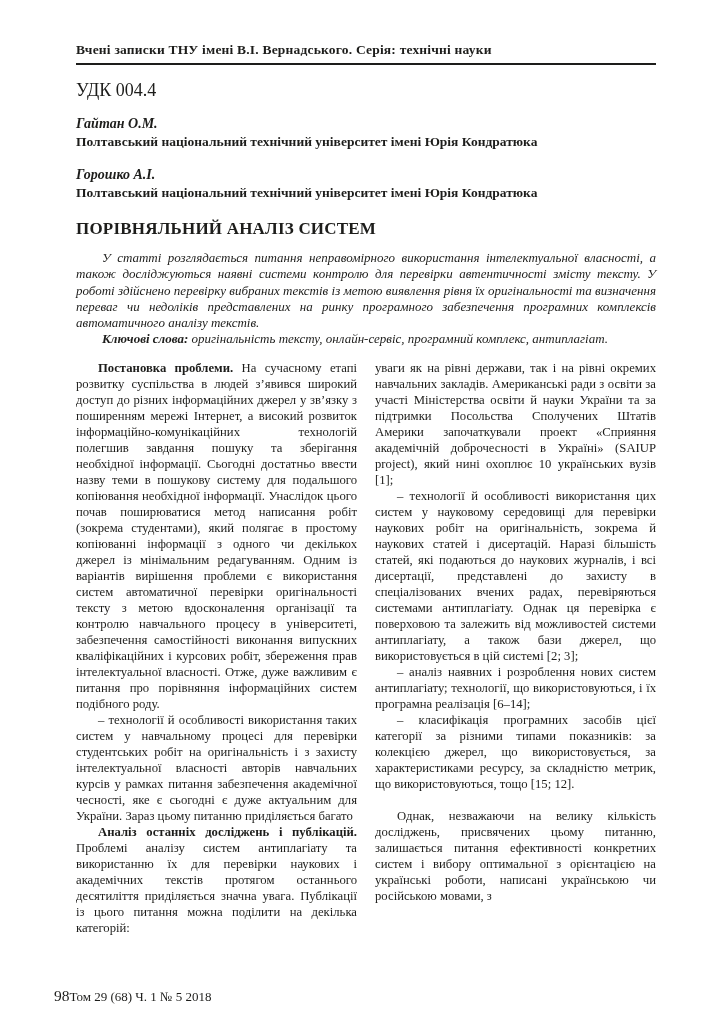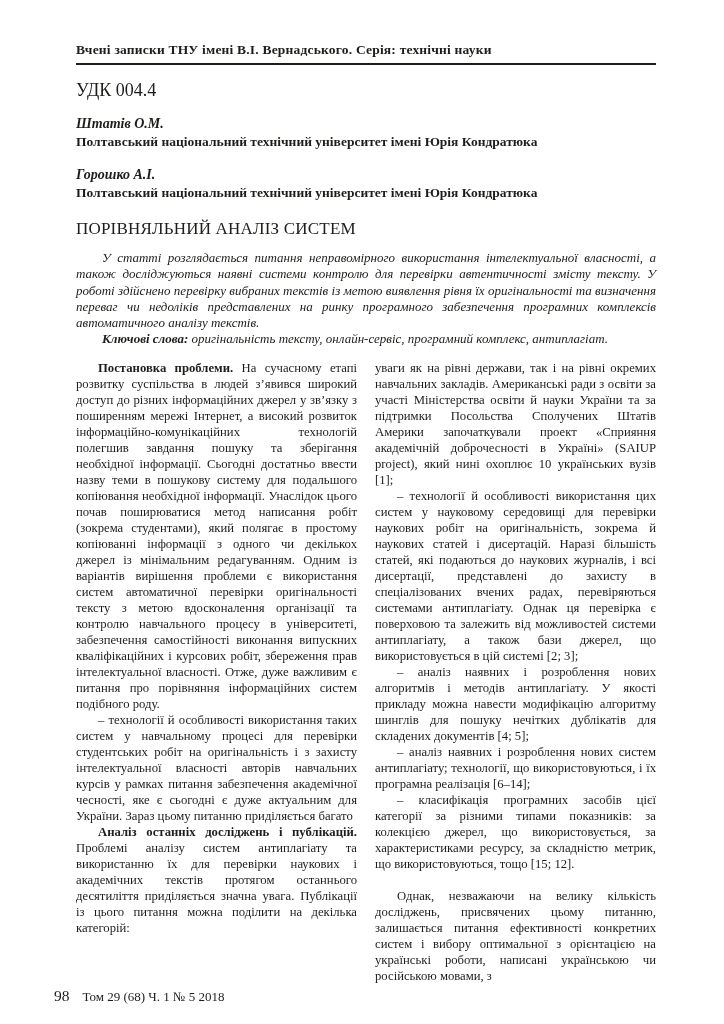--- a/index.html
+++ b/index.html
@@ -44,21 +44,21 @@
   }
   .author-affiliation {
     margin-top: 2px;
     font-size: 13.5px;
     line-height: 15px;
     font-weight: bold;
   }
   .article-title {
     margin: 18px 0 0 0;
     font-size: 17px;
-    font-weight: normal;
+    font-weight: bold;
     line-height: 22px;
     letter-spacing: 0.2px;
   }
   .abstract {
     margin-top: 10px;
     font-size: 13px;
     font-style: italic;
     line-height: 16.3px;
     text-align: justify;
     text-indent: 26px;
@@ -99,21 +99,20 @@
   }
   .col b.lead {
     font-weight: bold;
   }
   .page-footer {
     position: absolute;
     left: 54px;
     bottom: 20px;
     display: flex;
     align-items: baseline;
-    gap: 13px;
   }
   .page-number {
     font-size: 15.5px;
     line-height: 17px;
   }
   .volume-info {
     font-size: 13px;
     line-height: 15px;
   }
 </style>
@@ -123,21 +122,21 @@
 <div class="page">
 
   <header>
     <div class="journal-title">Вчені записки ТНУ імені В.І. Вернадського. Серія: технічні науки</div>
     <hr class="header-rule">
   </header>
 
   <div class="udc">УДК 004.4</div>
 
   <div class="authors">
-      <div class="author-name">Штатів О.М.</div>
+      <div class="author-name">Гайтан О.М.</div>
       <div class="author-affiliation">Полтавський національний технічний університет імені Юрія Кондратюка</div>
       <div class="author-name">Горошко А.І.</div>
       <div class="author-affiliation">Полтавський національний технічний університет імені Юрія Кондратюка</div>
     </div>
 
   <h1 class="article-title">
     <span>ПОРІВНЯЛЬНИЙ АНАЛІЗ СИСТЕМ</span><br>
   </h1>
 
   <div class="abstract">У статті розглядається питання неправомірного використання інтелектуальної власності, а також досліджуються наявні системи контролю для перевірки автентичності змісту тексту. У роботі здійснено перевірку вибраних текстів із метою виявлення рівня їх оригінальності та визначення переваг чи недоліків представлених на ринку програмного забезпечення програмних комплексів автоматичного аналізу текстів.</div>
@@ -148,21 +147,20 @@
 
   <div class="columns">
     <div class="col" id="col-left">
         <p><b class="lead">Постановка проблеми. </b>На сучасному етапі розвитку суспільства в людей з’явився широкий доступ до різних інформаційних джерел у зв’язку з поширенням мережі Інтернет, а високий розвиток інформаційно-комунікаційних технологій полегшив завдання пошуку та зберігання необхідної інформації. Сьогодні достатньо ввести назву теми в пошукову систему для подальшого копіювання необхідної інформації. Унаслідок цього почав поширюватися метод написання робіт (зокрема студентами), який полягає в простому копіюванні інформації з одного чи декількох джерел із мінімальним редагуванням. Одним із варіантів вирішення проблеми є використання систем автоматичної перевірки оригінальності тексту з метою вдосконалення організації та контролю навчального процесу в університеті, забезпечення самостійності виконання випускних кваліфікаційних і курсових робіт, збереження прав інтелектуальної власності. Отже, дуже важливим є питання про порівняння інформаційних систем подібного роду.</p>
         <p>– технології й особливості використання таких систем у навчальному процесі для перевірки студентських робіт на оригінальність і з захисту інтелектуальної власності авторів навчальних курсів у рамках питання забезпечення академічної чесності, яке є сьогодні є дуже актуальним для України. Зараз цьому питанню приділяється багато</p>
         <p><b class="lead">Аналіз останніх досліджень і публікацій. </b>Проблемі аналізу систем антиплагіату та використанню їх для перевірки наукових і академічних текстів протягом останнього десятиліття приділяється значна увага. Публікації із цього питання можна поділити на декілька категорій:</p>
       </div>
     <div class="col" id="col-right">
         <p class="no-indent">уваги як на рівні держави, так і на рівні окремих навчальних закладів. Американські ради з освіти за участі Міністерства освіти й науки України та за підтримки Посольства Сполучених Штатів Америки започаткували проект «Сприяння академічній доброчесності в Україні» (SAIUP project), який нині охоплює 10 українських вузів [1];</p>
         <p>– технології й особливості використання цих систем у науковому середовищі для перевірки наукових робіт на оригінальність, зокрема й наукових статей і дисертацій. Наразі більшість статей, які подаються до наукових журналів, і всі дисертації, представлені до захисту в спеціалізованих вчених радах, перевіряються системами антиплагіату. Однак ця перевірка є поверховою та залежить від можливостей системи антиплагіату, а також бази джерел, що використовується в цій системі [2; 3];</p>
-        <p>– аналіз наявних і розроблення нових алгоритмів і методів антиплагіату. У якості прикладу можна навести модифікацію алгоритму шинглів для пошуку нечітких дублікатів для складених документів [4; 5];</p>
         <p>– аналіз наявних і розроблення нових систем антиплагіату; технології, що використовуються, і їх програмна реалізація [6–14];</p>
         <p>– класифікація програмних засобів цієї категорії за різними типами показників: за колекцією джерел, що використовується, за характеристиками ресурсу, за складністю метрик, що використовуються, тощо [15; 12].</p>
         <p class="gap-before">Однак, незважаючи на велику кількість досліджень, присвячених цьому питанню, залишається питання ефективності конкретних систем і вибору оптимальної з орієнтацією на українські роботи, написані українською чи російською мовами, з</p>
       </div>
   </div>
 
   <footer class="page-footer">
     <span class="page-number">98</span>
     <span class="volume-info">Том 29 (68) Ч. 1 № 5 2018</span>
   </footer>

